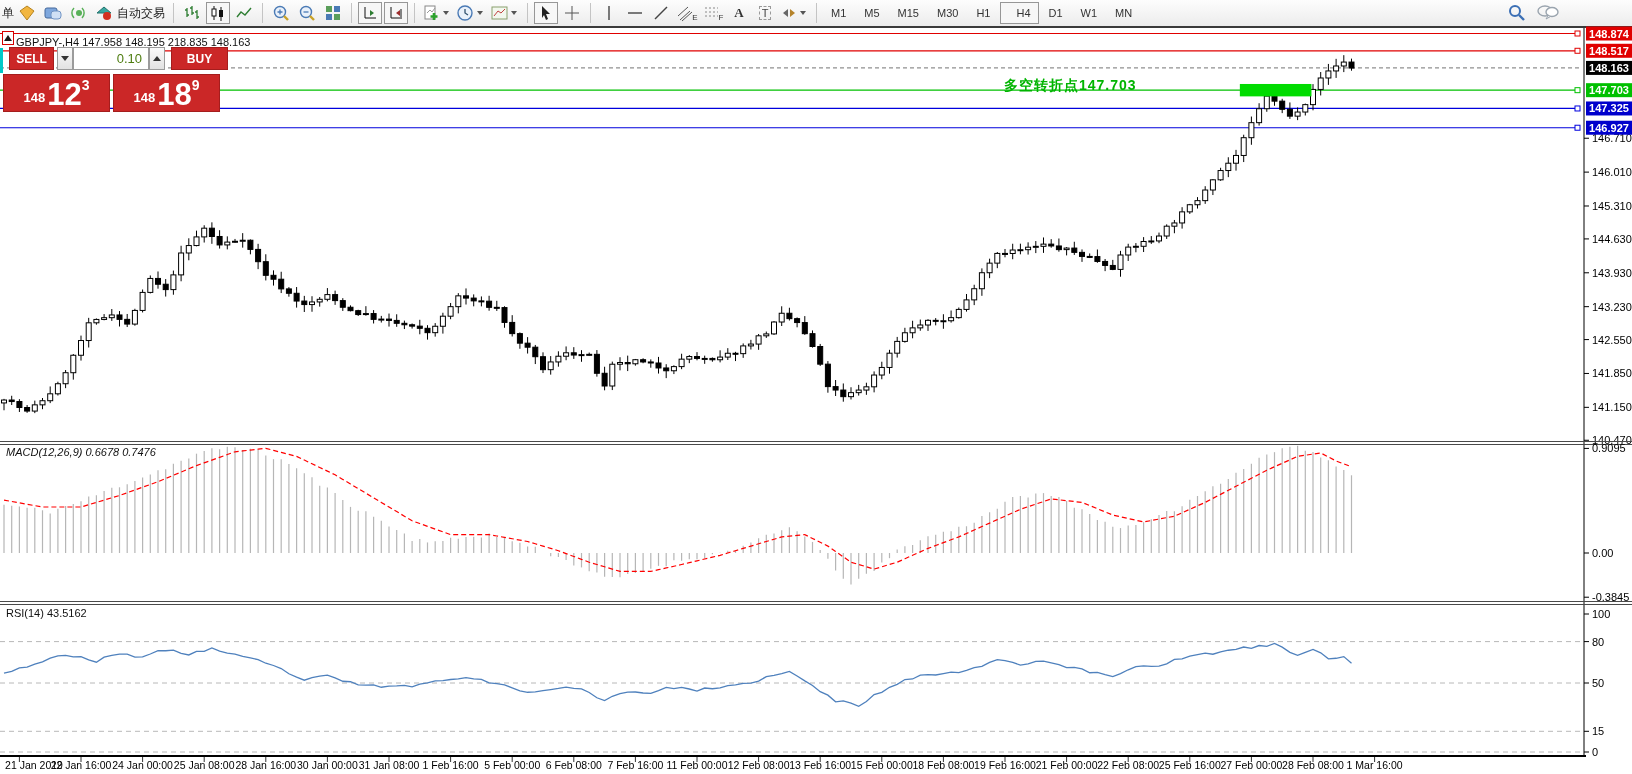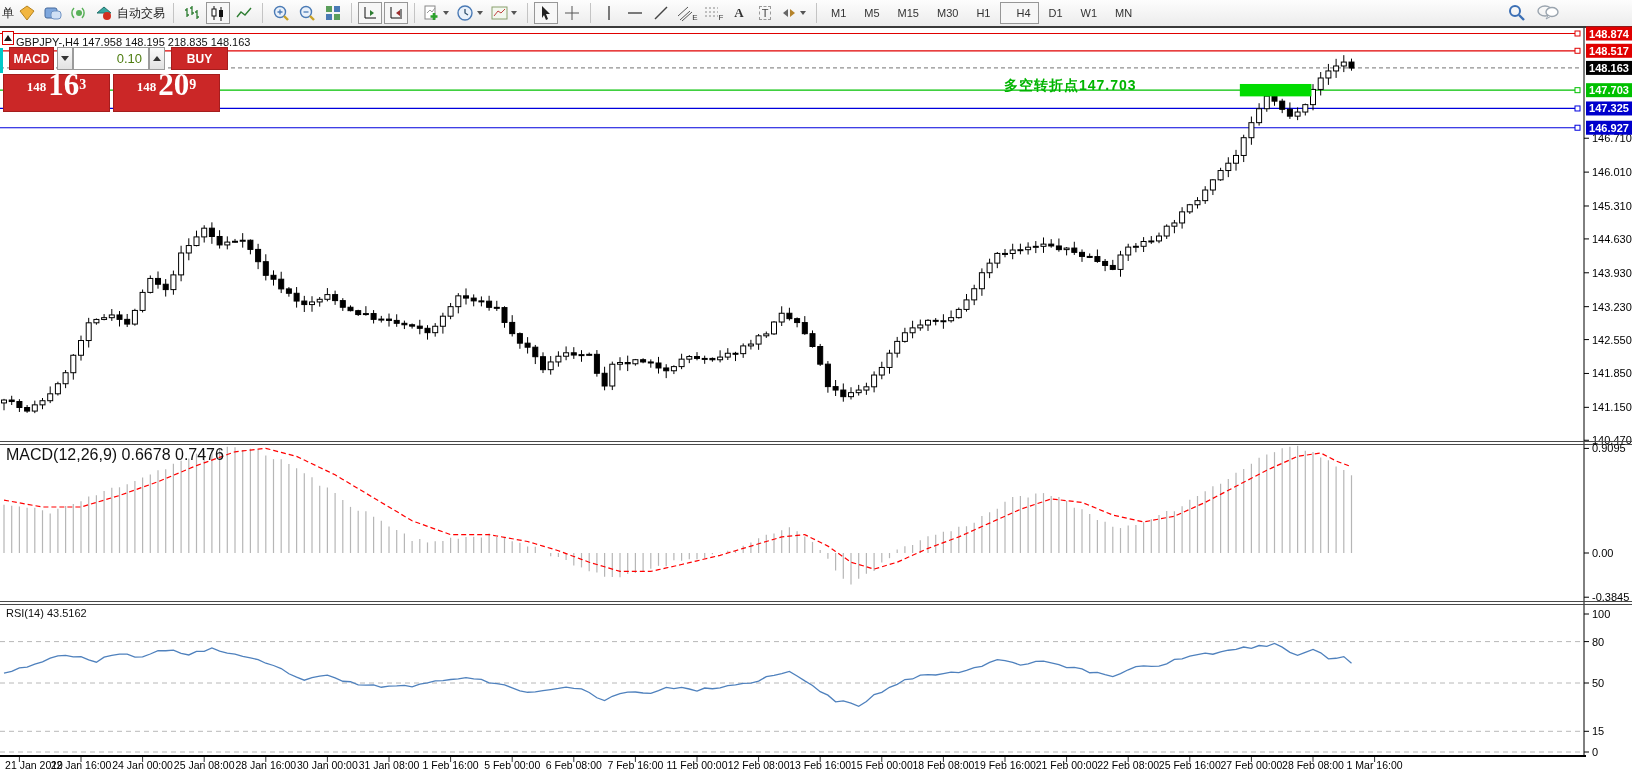--- a/index.html
+++ b/index.html
@@ -16,36 +16,36 @@
   .tf{padding:0 7px;height:20px;line-height:20px;color:#333;font-size:11px;margin:0 1px;border:1px solid transparent;}
   .tf.active{border:1px solid #979797;background:#f7f7f7;padding-left:15px;}
   .dd{width:0;height:0;border-left:3px solid transparent;border-right:3px solid transparent;border-top:4px solid #555;margin:0 3px 0 2px;}
   .right-icons{margin-left:auto;margin-right:72px;display:flex;align-items:center;gap:10px;}
   
   #chart-svg{position:absolute;left:0;top:0;}
   #chart-title{position:absolute;left:16px;top:36px;font-size:11px;color:#111;}
   .collapse-box{position:absolute;left:2px;top:31px;width:10px;height:12px;border:1px solid #d40000;background:#fff;display:flex;align-items:center;justify-content:center;}
   .tri-up-sm{width:0;height:0;border-left:4px solid transparent;border-right:4px solid transparent;border-bottom:6px solid #1a1a1a;}
   .cyan-strip{position:absolute;left:0;top:48px;width:3px;height:25px;background:#00c8c8;}
-  #macd-label{position:absolute;left:6px;top:446px;font-size:16px;color:#111;}
+  #macd-label{position:absolute;left:6px;top:446px;font-size:11px;color:#111;font-style:italic;}
   #rsi-label{position:absolute;left:6px;top:607px;font-size:11px;color:#111;}
   #annotation{position:absolute;left:1004px;top:77px;font-size:14px;font-weight:bold;color:#00b400;letter-spacing:1px;}
   
   #oneclick{position:absolute;left:3px;top:47px;width:218px;height:66px;}
   .oc{position:absolute;box-sizing:border-box;}
   .red-btn{background:#cb2727;border:1px solid #a51d1d;color:#fff;font-weight:bold;font-size:12px;
     display:flex;align-items:center;justify-content:center;}
   #sell-btn{left:6px;top:0;width:45px;height:23px;}
   #buy-btn{left:168px;top:0;width:57px;height:23px;}
   .spin{background:linear-gradient(#fafafa,#e2e2e2);border:1px solid #9b9b9b;display:flex;align-items:center;justify-content:center;}
   #vol-down{left:54px;top:0;width:16px;height:23px;}
   #vol-up{left:146px;top:0;width:16px;height:23px;}
   #vol-box{left:70px;top:0;width:76px;height:23px;background:#fff;border:1px solid #9b9b9b;
     font-size:13px;color:#4d7c0f;display:flex;align-items:center;justify-content:flex-end;padding-right:6px;}
-  .tile{background:#cb2727;border:1px solid #a51d1d;color:#fff;display:flex;align-items:flex-end;justify-content:center;padding-bottom:13px;font-family:Liberation Serif, serif;}
+  .tile{background:#cb2727;border:1px solid #a51d1d;color:#fff;display:flex;align-items:flex-end;justify-content:center;padding-bottom:3px;}
   #sell-tile{left:0;top:27px;width:107px;height:38px;}
   #buy-tile{left:110px;top:27px;width:107px;height:38px;}
   .tile .pre{font-size:13px;font-weight:bold;margin:0 2px 3px 0;}
   .tile .big{font-size:31px;font-weight:bold;line-height:0.85;}
   .tile .sup{font-size:14px;font-weight:bold;align-self:flex-start;margin-top:2px;}
   .tri-dn{width:0;height:0;border-left:4px solid transparent;border-right:4px solid transparent;border-top:5px solid #333;}
   .tri-up{width:0;height:0;border-left:4px solid transparent;border-right:4px solid transparent;border-bottom:5px solid #333;}
   .iconA{font-size:13px;color:#333;font-family:"Liberation Serif",serif;font-weight:bold;}
   .iconT{font-size:11px;color:#444;border:1px dashed #999;padding:0 2px;}
   .subletter{font-size:8px;color:#333;margin-left:-2px;margin-top:8px;}
@@ -905,33 +905,33 @@
   <div class="collapse-box">
       <span class="tri-up-sm"></span>
     </div>
   <div class="cyan-strip"></div>
   <div id="chart-title">GBPJPY-,H4  147.958 148.195 218.835 148.163</div>
   <div id="macd-label">MACD(12,26,9) 0.6678 0.7476</div>
   <div id="rsi-label">RSI(14) 43.5162</div>
   <div id="annotation">多空转折点147.703</div>
 
   <div id="oneclick">
-    <div id="sell-btn" class="oc red-btn">MACD</div>
+    <div id="sell-btn" class="oc red-btn">SELL</div>
     <div id="vol-down" class="oc spin">
         <span class="tri-dn"></span>
       </div>
     <div id="vol-box" class="oc">0.10</div>
     <div id="vol-up" class="oc spin">
         <span class="tri-up"></span>
       </div>
     <div id="buy-btn" class="oc red-btn">BUY</div>
     <div id="sell-tile" class="oc tile">
       <span class="pre">148</span>
-      <span class="big">16</span>
+      <span class="big">12</span>
       <span class="sup">3</span>
     </div>
     <div id="buy-tile" class="oc tile">
       <span class="pre">148</span>
-      <span class="big">20</span>
+      <span class="big">18</span>
       <span class="sup">9</span>
     </div>
   </div>
 </div>
 
 </body></html>

